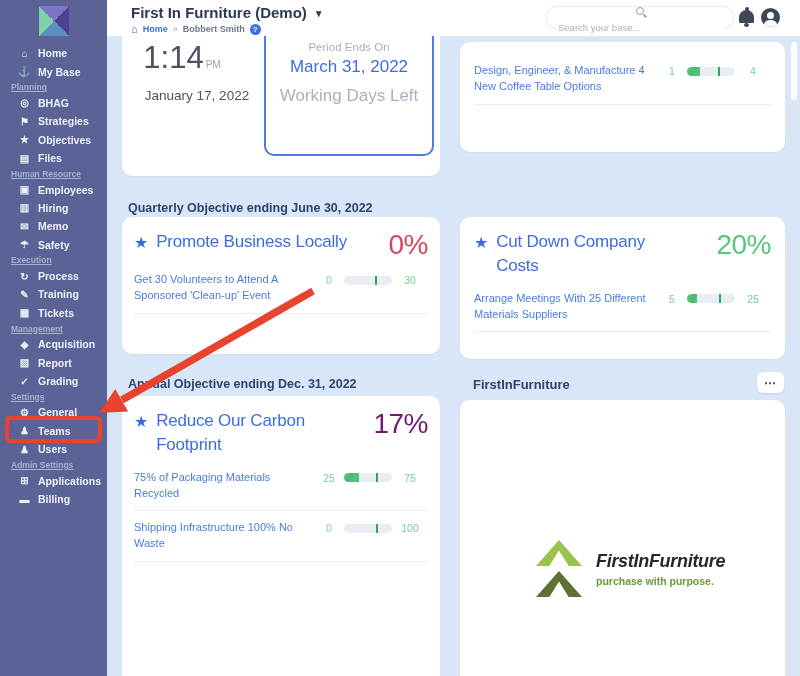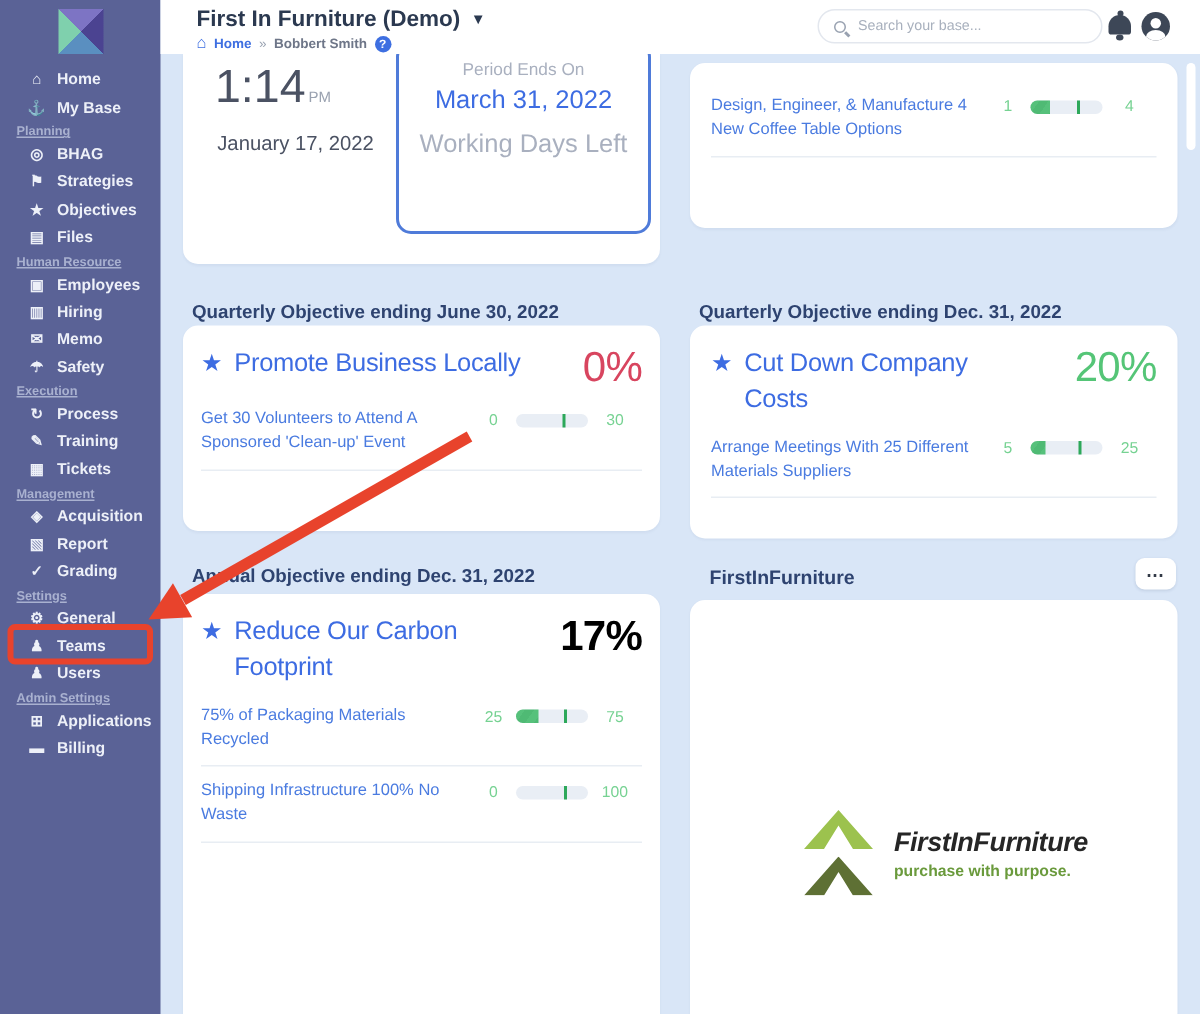--- a/index.html
+++ b/index.html
@@ -21,21 +21,21 @@
   
   .topbar { position:absolute; left:107px; top:0; width:693px; height:36px; background:#fff; z-index:5; }
   .tb-title { position:absolute; left:24px; top:4px; display:flex; align-items:center; gap:7px; font-size:15px; font-weight:700; color:#2b3950; cursor:pointer; }
   .tb-caret { font-size:10px; margin-top:1px; }
   .tb-crumb { position:absolute; left:24px; top:23px; display:flex; align-items:center; gap:5px; font-size:9px; }
   .tb-crumb .c-home-ic { color:#3e6fe1; font-size:11px; font-weight:700; }
   .tb-crumb .c-home { color:#3e6fe1; font-weight:700; cursor:pointer; }
   .tb-crumb .c-sep { color:#9aa3b2; }
   .tb-crumb .c-cur { color:#6e7688; font-weight:600; }
   .help-dot { width:11px; height:11px; border-radius:50%; background:#3e6fe1; color:#fff; font-size:8px; font-weight:700; display:flex; align-items:center; justify-content:center; cursor:pointer; }
-  .tb-search { position:absolute; left:438px; top:6px; width:190px; height:23px; border:1px solid #e3e7ee; border-radius:12px; background:#fff; display:flex; align-items:center; padding:0 10px; gap:6px; }
+  .tb-search { position:absolute; left:438px; top:6px; width:190px; height:23px; border:1px solid #e3e7ee; border-radius:12px; background:#fff; display:flex; align-items:center; padding:0 10px; gap:6px;flex-direction:column; }
   .mag { width:8px; height:8px; border:1.5px solid #98a1b0; border-radius:50%; position:relative; flex:0 0 auto; }
   .mag::after { content:""; position:absolute; width:4px; height:1.5px; background:#98a1b0; left:6px; top:7px; transform:rotate(45deg); }
   .tb-search input { border:none; outline:none; width:100%; font-size:9.5px; color:#6e7688; font-family:"Liberation Sans", sans-serif; }
   .tb-search input::placeholder { color:#a8b0bd; }
   .bell { position:absolute; left:632px; top:10px; width:15px; height:13px; background:#3d4757; border-radius:8px 8px 2px 2px; cursor:pointer; }
   .bell::before { content:""; position:absolute; left:5.5px; top:-3px; width:4px; height:4px; border-radius:50%; background:#3d4757; }
   .bell::after { content:""; position:absolute; left:5px; bottom:-4px; width:5px; height:4px; border-radius:50%; background:#3d4757; }
   .avatar { position:absolute; left:654px; top:8px; width:19px; height:19px; border-radius:50%; background:#3d4757; overflow:hidden; cursor:pointer; }
   .avatar::before { content:""; position:absolute; left:6px; top:3.5px; width:7px; height:7px; border-radius:50%; background:#fff; }
   .avatar::after { content:""; position:absolute; left:3px; top:12px; width:13px; height:9px; border-radius:50%; background:#fff; }
@@ -224,21 +224,20 @@
           <div class="kr-bar">
             <div class="kr-fill" style="width: 28%;"></div>
             <div class="kr-tick" style="left: 65%;"></div>
           </div>
           <span class="kr-max">4</span>
         </div>
       </div>
     </div>
 
     <div class="sec-h" id="h-june">Quarterly Objective ending June 30, 2022</div>
-    <div class="sec-h" id="h-dec">Quarterly Objective ending Dec. 31, 2022</div>
     <div class="sec-h" id="h-annual">Annual Objective ending Dec. 31, 2022</div>
     <div class="sec-h" id="h-fif">FirstInFurniture</div>
     <div class="menu-btn">⋯</div>
 
     <div class="card" id="june-card">
       <div class="obj-head">
         <div class="obj-title-wrap">
             <span class="star">★</span>
             <span>Promote Business Locally</span>
           </div>
@@ -277,21 +276,21 @@
         </div>
       </div>
     </div>
 
     <div class="card" id="annual-card">
       <div class="obj-head">
         <div class="obj-title-wrap t-max190">
             <span class="star">★</span>
             <span>Reduce Our Carbon Footprint</span>
           </div>
-        <div class="obj-pct" style="color: #000000; font-weight: bold;">17%</div>
+        <div class="obj-pct" style="color: #701a75;">17%</div>
       </div>
       <div class="kr">
         <a class="kr-link">75% of Packaging Materials Recycled</a>
         <div class="kr-meter">
           <span class="kr-min">25</span>
           <div class="kr-bar">
             <div class="kr-fill" style="width: 32%;"></div>
             <div class="kr-tick" style="left: 66%;"></div>
           </div>
           <span class="kr-max">75</span>

